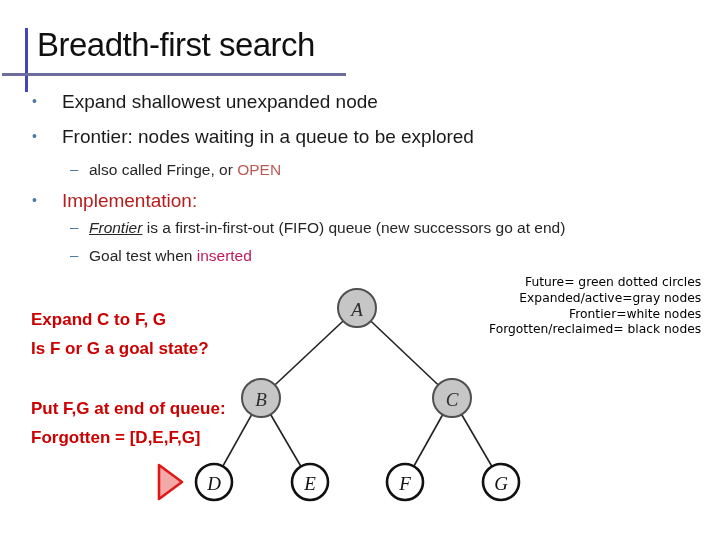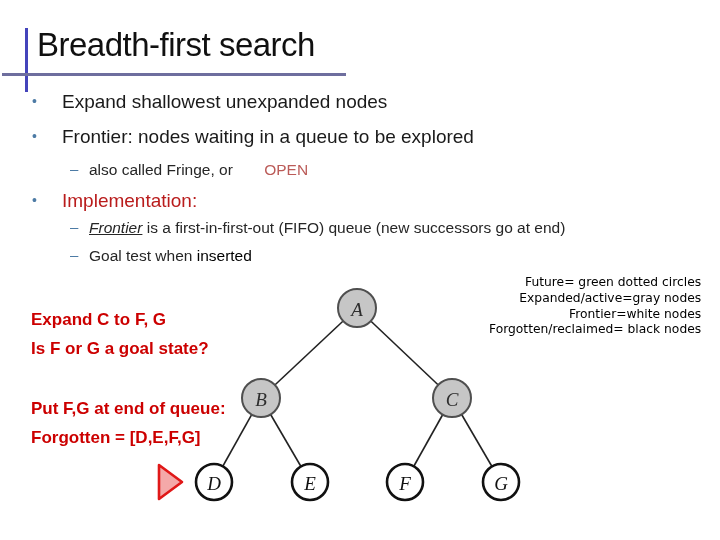--- a/index.html
+++ b/index.html
@@ -38,26 +38,26 @@
 </style>
 </head>
 <body>
 
 <div class="slide">
   <div class="v-line" style="background: rgb(68, 68, 187);"></div>
   <div class="h-line" style="background: rgb(110, 110, 158);"></div>
   <h1 class="title">Breadth-first search</h1>
 
   <div class="bullets" id="bullets">
-      <div class="b1"><span class="marker" style="color: rgb(77, 123, 165);">•</span><span>Expand shallowest unexpanded nodes</span></div>
+      <div class="b1"><span class="marker" style="color: rgb(77, 123, 165);">•</span><span>Expand shallowest unexpanded node</span></div>
       <div class="b1"><span class="marker" style="color: rgb(77, 123, 165);">•</span><span>Frontier: nodes waiting in a queue to be explored</span></div>
-      <div class="b2"><span class="marker" style="color: rgb(77, 123, 165);">–</span><span>also called Fringe, or </span><span style="color: rgb(187, 91, 88); margin-left: 27px;">OPEN</span></div>
+      <div class="b2"><span class="marker" style="color: rgb(77, 123, 165);">–</span><span>also called Fringe, or </span><span style="color: rgb(187, 91, 88);">OPEN</span></div>
       <div class="b1"><span class="marker" style="color: rgb(77, 123, 165);">•</span><span style="color: #b91c1c;">Implementation:</span></div>
       <div class="b2"><span class="marker" style="color: rgb(77, 123, 165);">–</span><span class="seg-italic">Frontier</span><span> is a first-in-first-out (FIFO) queue (new successors go at end)</span></div>
-      <div class="b2"><span class="marker" style="color: rgb(77, 123, 165);">–</span><span>Goal test when </span><span style="color: #000000;">inserted</span></div>
+      <div class="b2"><span class="marker" style="color: rgb(77, 123, 165);">–</span><span>Goal test when </span><span style="color: #be185d;">inserted</span></div>
     </div>
 
   <div class="annotation" id="annotation" style="color: rgb(204, 0, 0);">
       <div class="ann-line">Expand C to F, G</div>
       <div class="ann-line">Is F or G a goal state?</div>
       <div class="ann-line blank"></div>
       <div class="ann-line">Put F,G at end of queue:</div>
       <div class="ann-line">Forgotten = [D,E,F,G]</div>
     </div>
 

